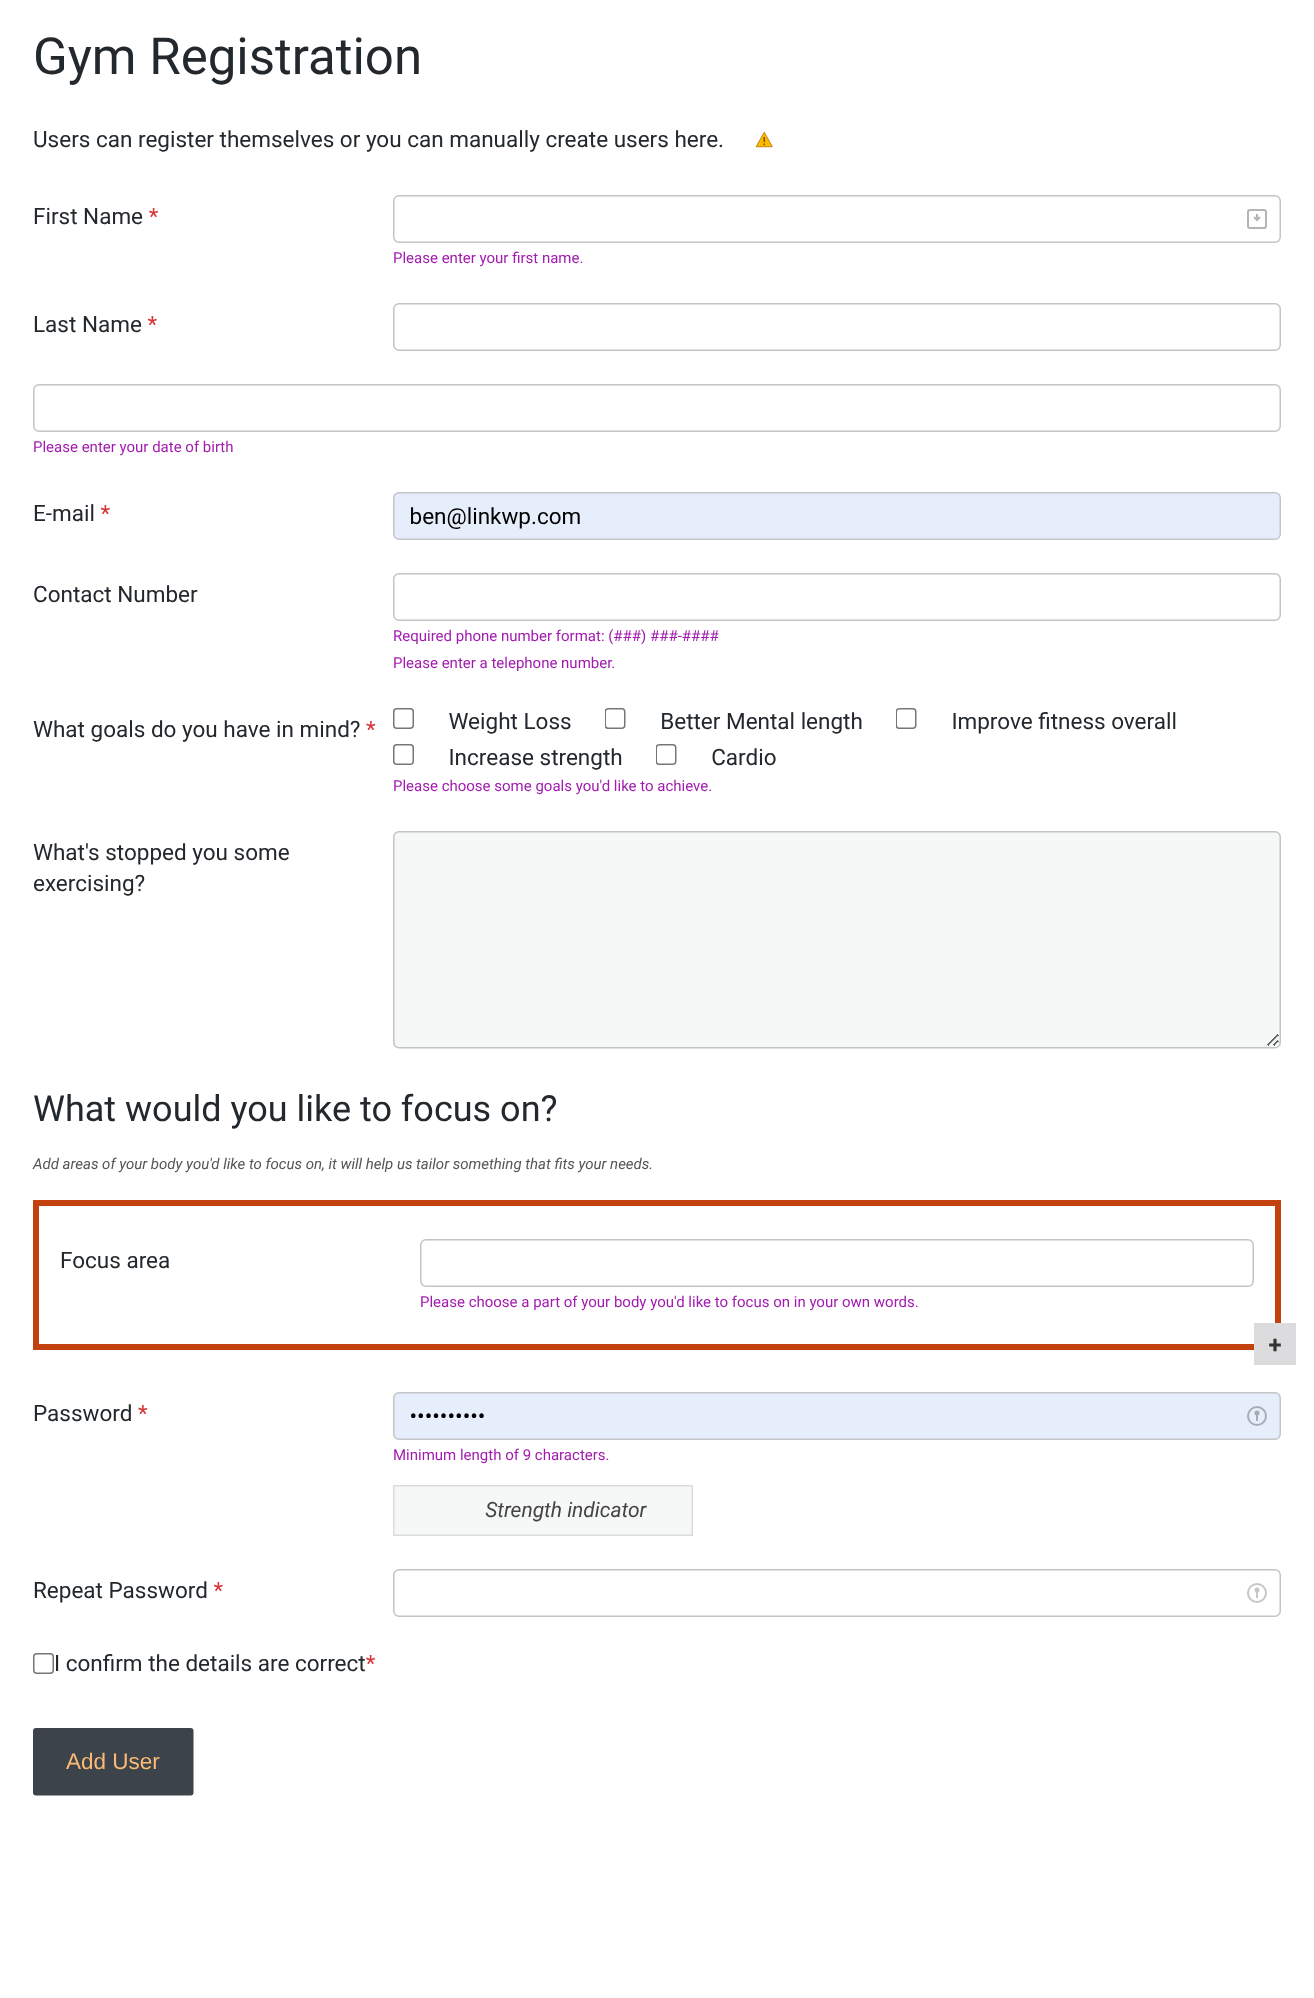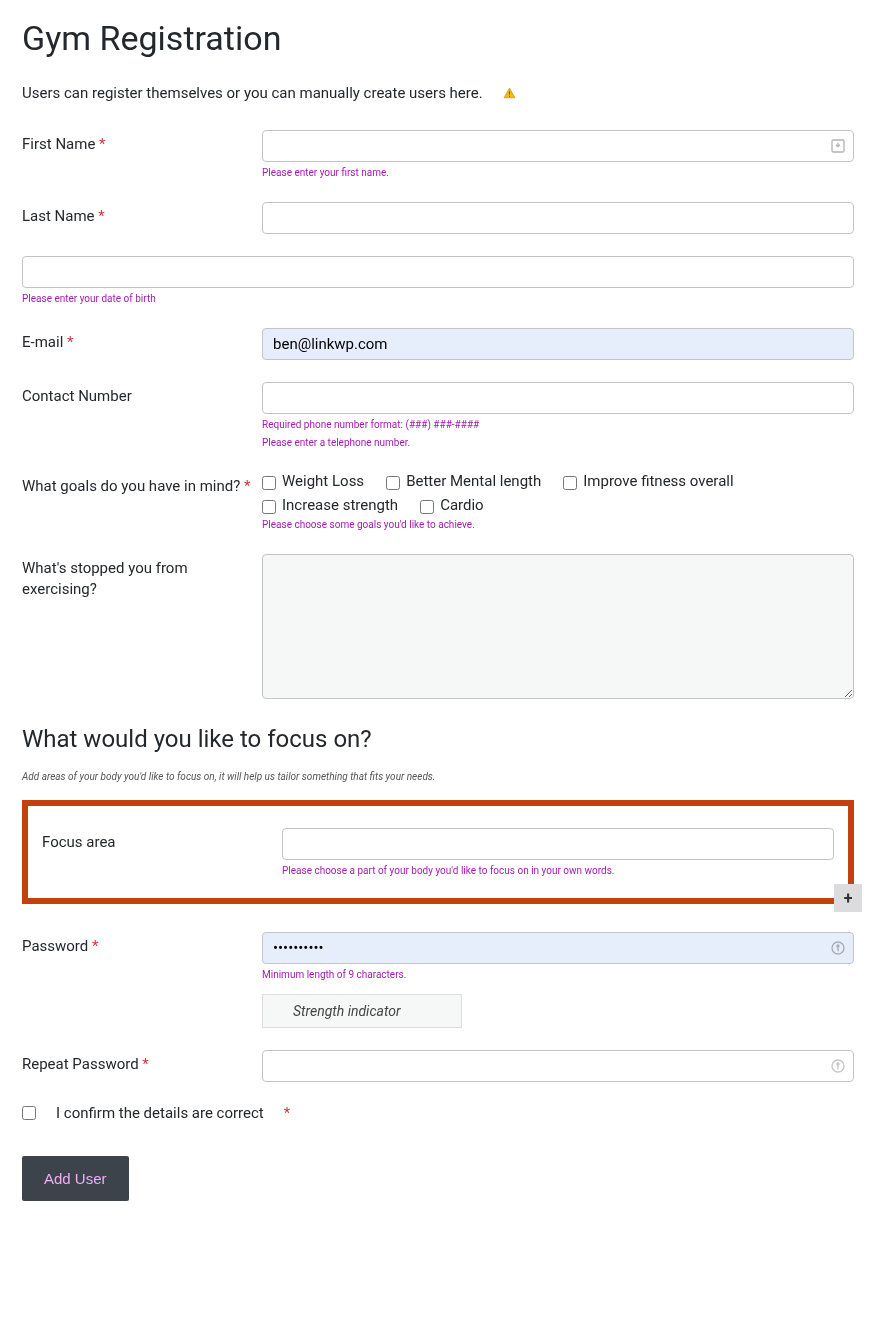--- a/index.html
+++ b/index.html
@@ -12,29 +12,29 @@
     .req { color: #d63638; }
     .field-control { flex: 1; }
     input[type="text"], input[type="email"], input[type="password"], textarea {
       width: 100%; border: 1px solid #c3c4c7; border-radius: 4px; padding: 6px 10px;
       font-size: 15px; background: #fff; font-family: inherit;
     }
     textarea { resize: vertical; min-height: 145px; background: #f6f7f7; }
     .hint { font-size: 10px; color: #a21caf; margin-top: 4px; line-height: 1.4; }
     .filled-blue { background: #e7eefb !important; }
     .checks { display: flex; flex-wrap: wrap; gap: 6px 22px; font-size: 15px; margin-bottom: 4px;}
-    .checks label { display: inline-flex; align-items: flex-end; gap: 6px; white-space: nowrap;}
+    .checks label { display: inline-flex; align-items: flex-start; gap: 23px; white-space: nowrap;}
     input[type="checkbox"] { width: 14px; height: 14px; }
     h2 { font-size: 24px; font-weight: 400; margin: 18px 0 18px; color: #23282d; }
     .section-hint { font-style: italic; font-size: 10px; color: #555; margin-bottom: 18px; }
-    .repeater-box { border: 6px solid #c2410c; padding: 22px 14px 20px; position: relative; margin-bottom: 28px; }
+    .repeater-box { border: 4px solid #c2410c; padding: 22px 14px 20px; position: relative; margin-bottom: 28px; }
     .repeater-add { position: absolute; right: -14px; bottom: -14px; width: 28px; height: 28px; background: #dcdcde; display: flex; align-items: center; justify-content: center; font-size: 16px; font-weight: bold; color: #333; cursor: pointer; }
-    .strength-box { background: #f6f7f7; border: 1px solid #dcdcde; padding: 8px 30px; font-style: italic; font-size: 14px; color: #444; display: inline-block; margin-top: 12px; text-align:left; min-width:200px;}
-    .confirm-row { margin: 10px 0 34px; font-size: 15px; display:flex; align-items:center; gap:20px;}
-    .submit-btn { background: #3c434a; color: #f0abfc; border: none; padding: 14px 22px; font-size: 15px; cursor: pointer; border-radius: 2px; }
+    .strength-box { background: #f6f7f7; border: 1px solid #dcdcde; padding: 8px 30px; font-style: italic; font-size: 14px; color: #444; display: inline-block; margin-top: 12px; text-align:right; min-width:200px;}
+    .confirm-row { margin: 10px 0 34px; font-size: 15px; display:flex; align-items:center; gap:0;}
+    .submit-btn { background: #3c434a; color: #fdba74; border: none; padding: 14px 22px; font-size: 15px; cursor: pointer; border-radius: 2px; }
     .input-with-icon { position: relative; }
     .input-icon-right { position: absolute; right: 8px; top: 50%; transform: translateY(-50%); width: 16px; height: 16px; opacity: .55; }
   </style>
 </head>
 <body>
 
 
 
 <h1>Gym Registration</h1>
 
@@ -125,21 +125,21 @@
           <input type="checkbox" style=""> 
           <span>Cardio</span>
         </label>
     </div>
     <div class="hint">Please choose some goals you'd like to achieve.</div>
   </div>
 </div>
 
 
 <div class="field-row">
-  <div class="field-label"><span>What's stopped you from exercising?</span></div>
+  <div class="field-label"><span>What's stopped you some exercising?</span></div>
   <div class="field-control">
     <textarea style=""></textarea>
   </div>
 </div>
 
 
 <h2>What would you like to focus on?</h2>
 <div class="section-hint">Add areas of your body you'd like to focus on, it will help us tailor something that fits your needs.</div>
 
 <div class="repeater-box">

